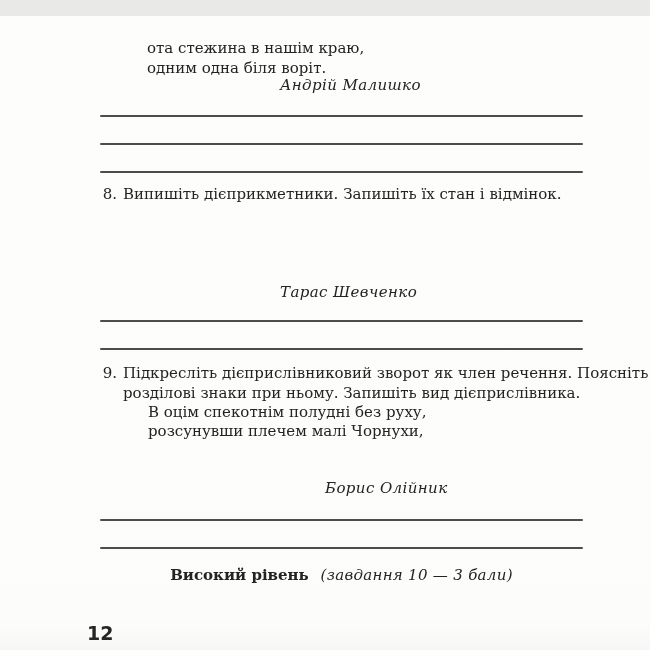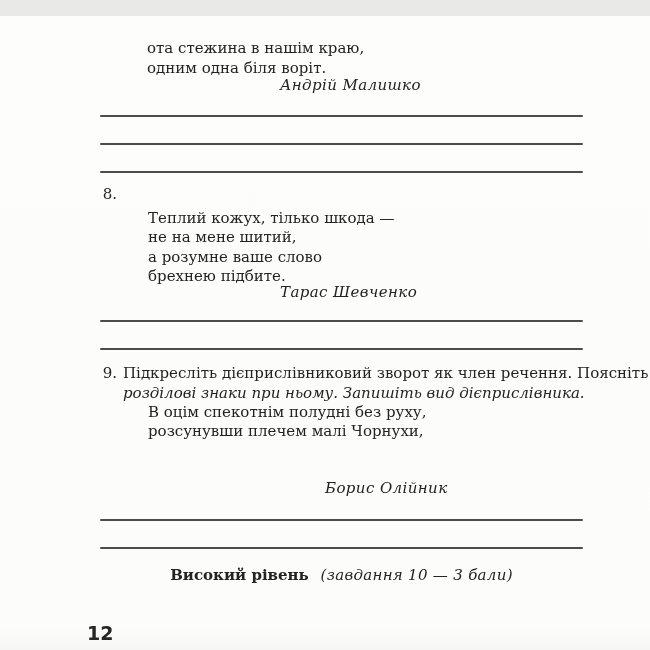--- a/index.html
+++ b/index.html
@@ -38,21 +38,20 @@
     white-space:nowrap;
   }
   .ex-text{
     margin-left:6px;
     white-space:nowrap;
   }
   .ex-cont{
     margin-left:36px;
     line-height:19.5px;
     white-space:nowrap;
-    font-style:italic;
   }
   .ex-poem{position:absolute;left:61px;}
   .ex-poem .poem-line{line-height:19.3px;}
   .section-heading{
     position:absolute;
     top:549px;left:100px;width:483px;
     text-align:center;
     line-height:20px;
     white-space:nowrap;
   }
@@ -79,26 +78,21 @@
     <div class="attribution" style="top:37px;left:133px;">Андрій Малишко</div>
   </section>
 
   <div class="rule" style="top:99px;"></div>
   <div class="rule" style="top:127px;"></div>
   <div class="rule" style="top:155px;"></div>
 
   <section class="exercise" style="top:169px;height:120px;">
     <div class="ex-row">
       <span class="ex-num">8.</span>
-    </div>
-    <div class="ex-poem" style="top:24px;">
-      <div class="poem-line">Теплий кожух, тілько шкода —</div>
-      <div class="poem-line">не на мене шитий,</div>
-      <div class="poem-line">а розумне ваше слово</div>
-      <div class="poem-line">брехнею підбите.</div>
+      <span class="ex-text">Випишіть дієприкметники. Запишіть їх стан і відмінок.</span>
     </div>
     <div class="attribution" style="top:98px;left:193px;">Тарас Шевченко</div>
   </section>
 
   <div class="rule" style="top:304px;"></div>
   <div class="rule" style="top:332px;"></div>
 
   <section class="exercise" style="top:348px;height:140px;">
     <div class="ex-row">
       <span class="ex-num">9.</span>

